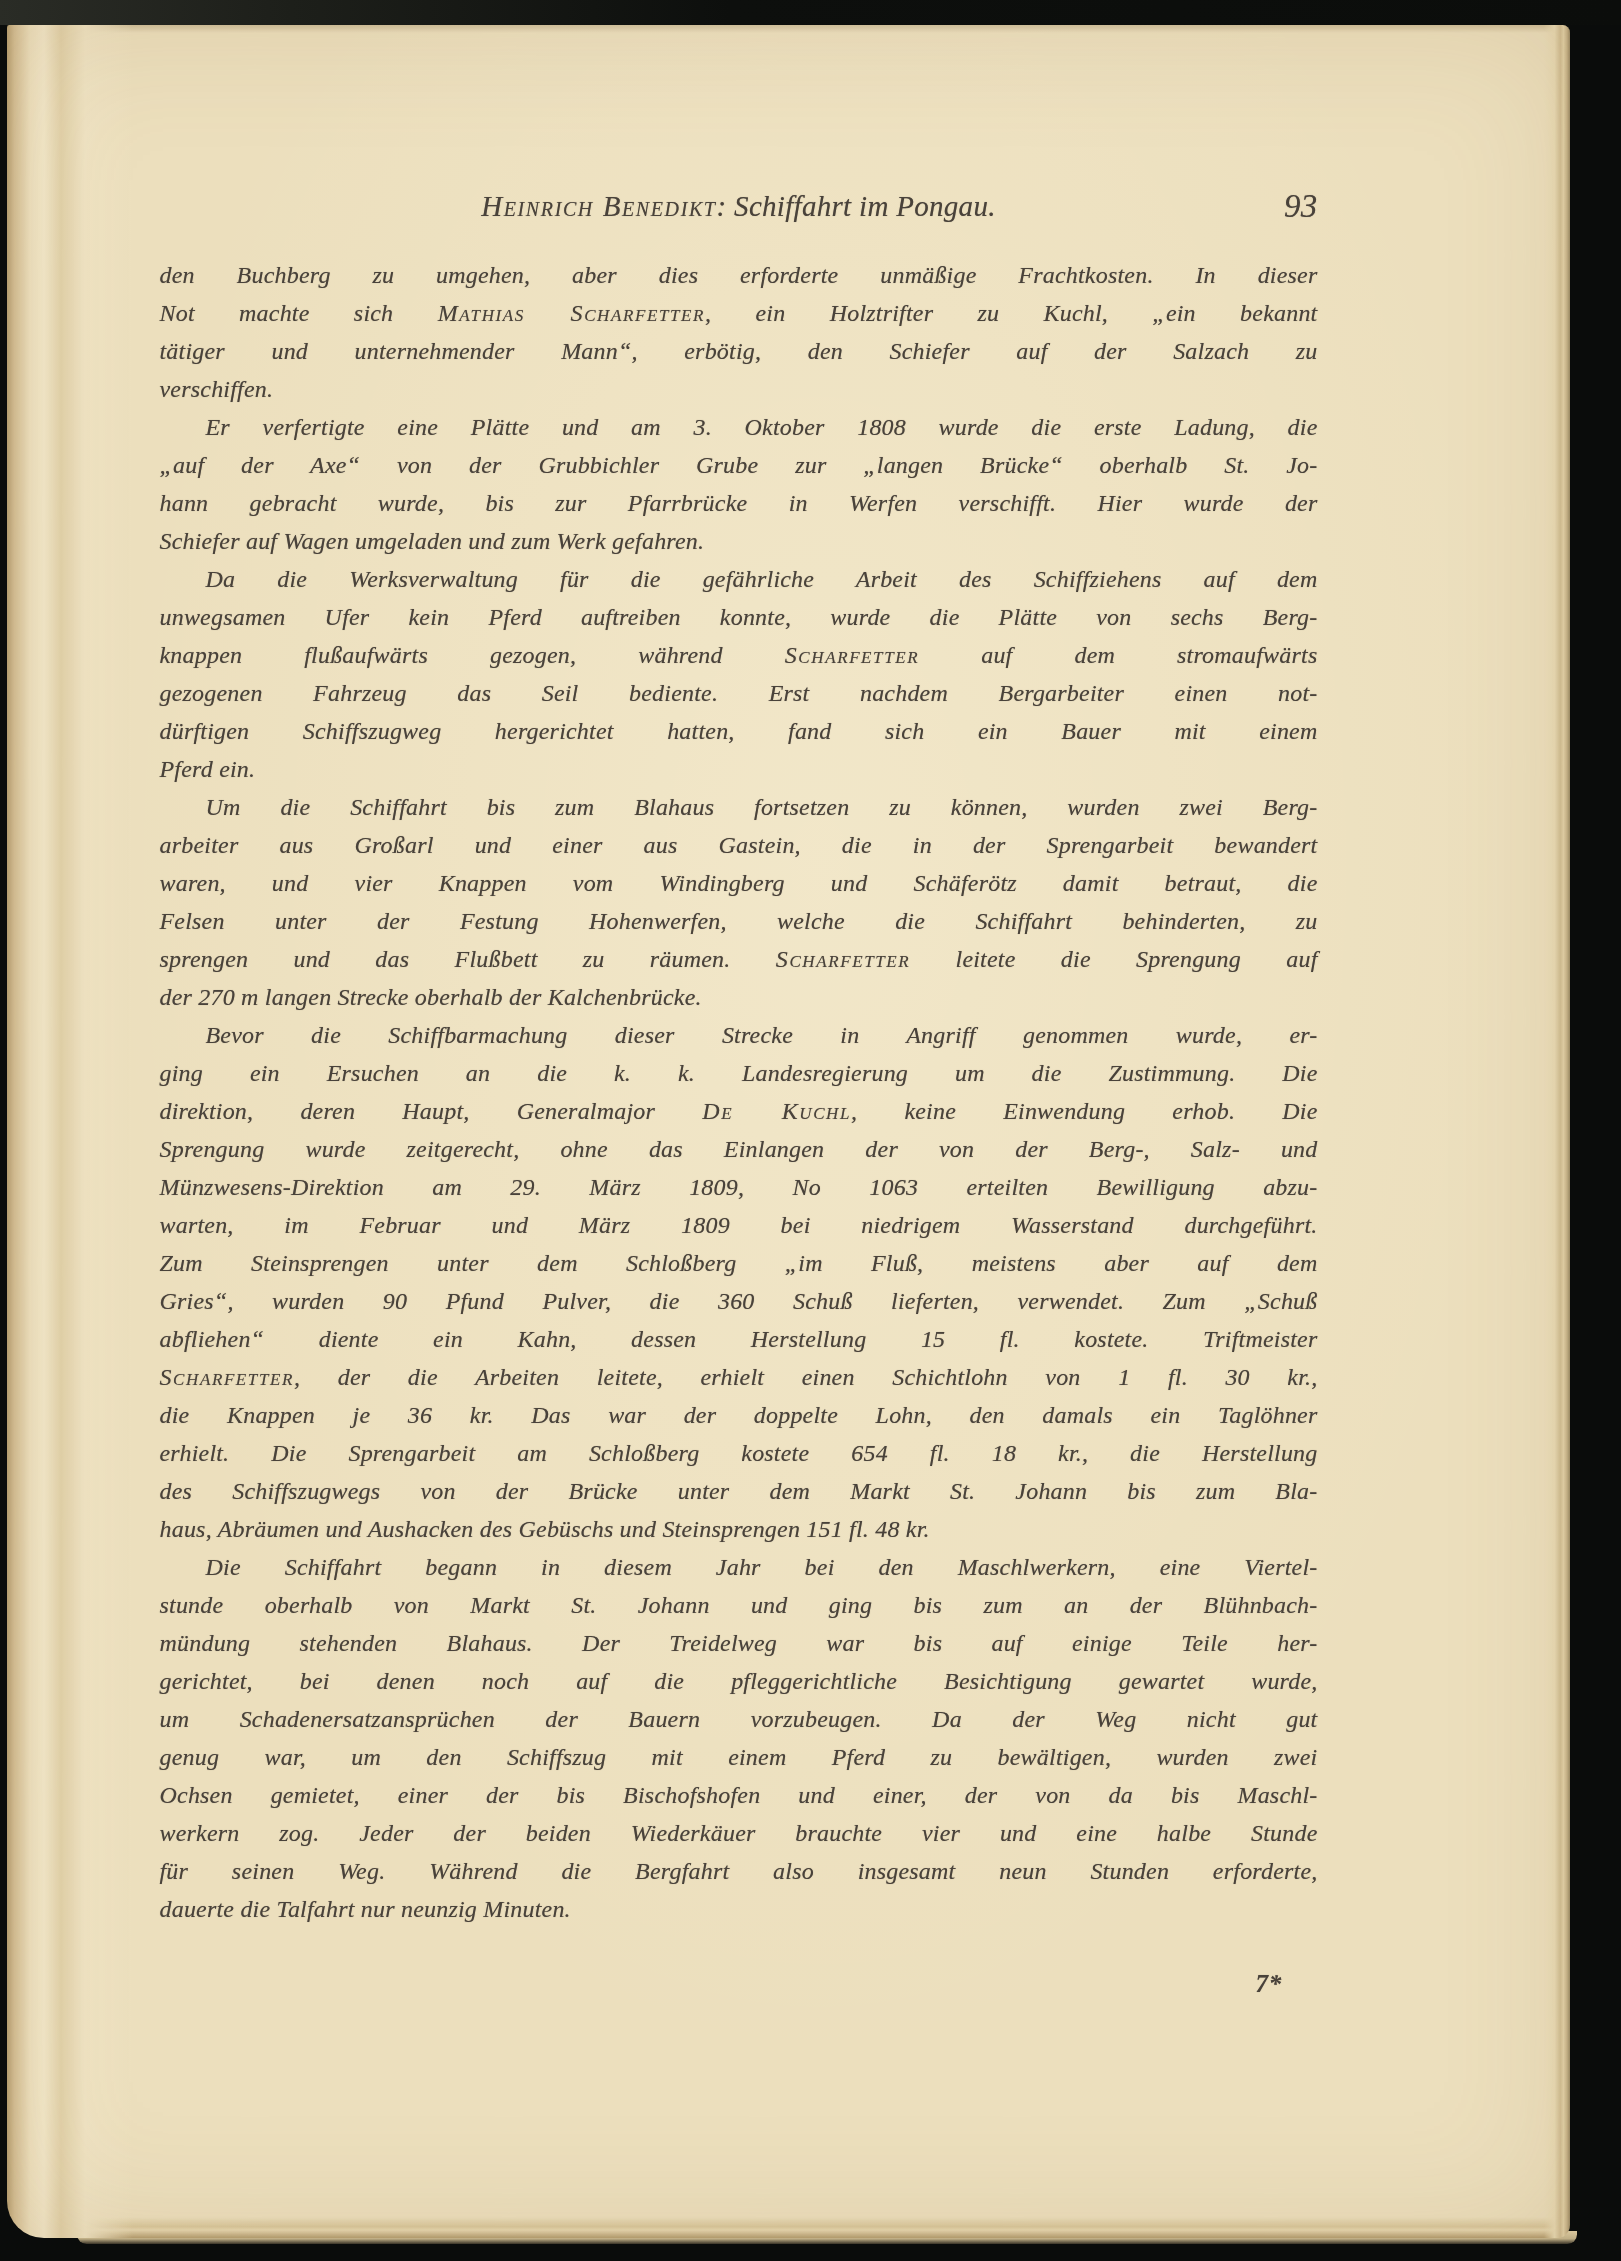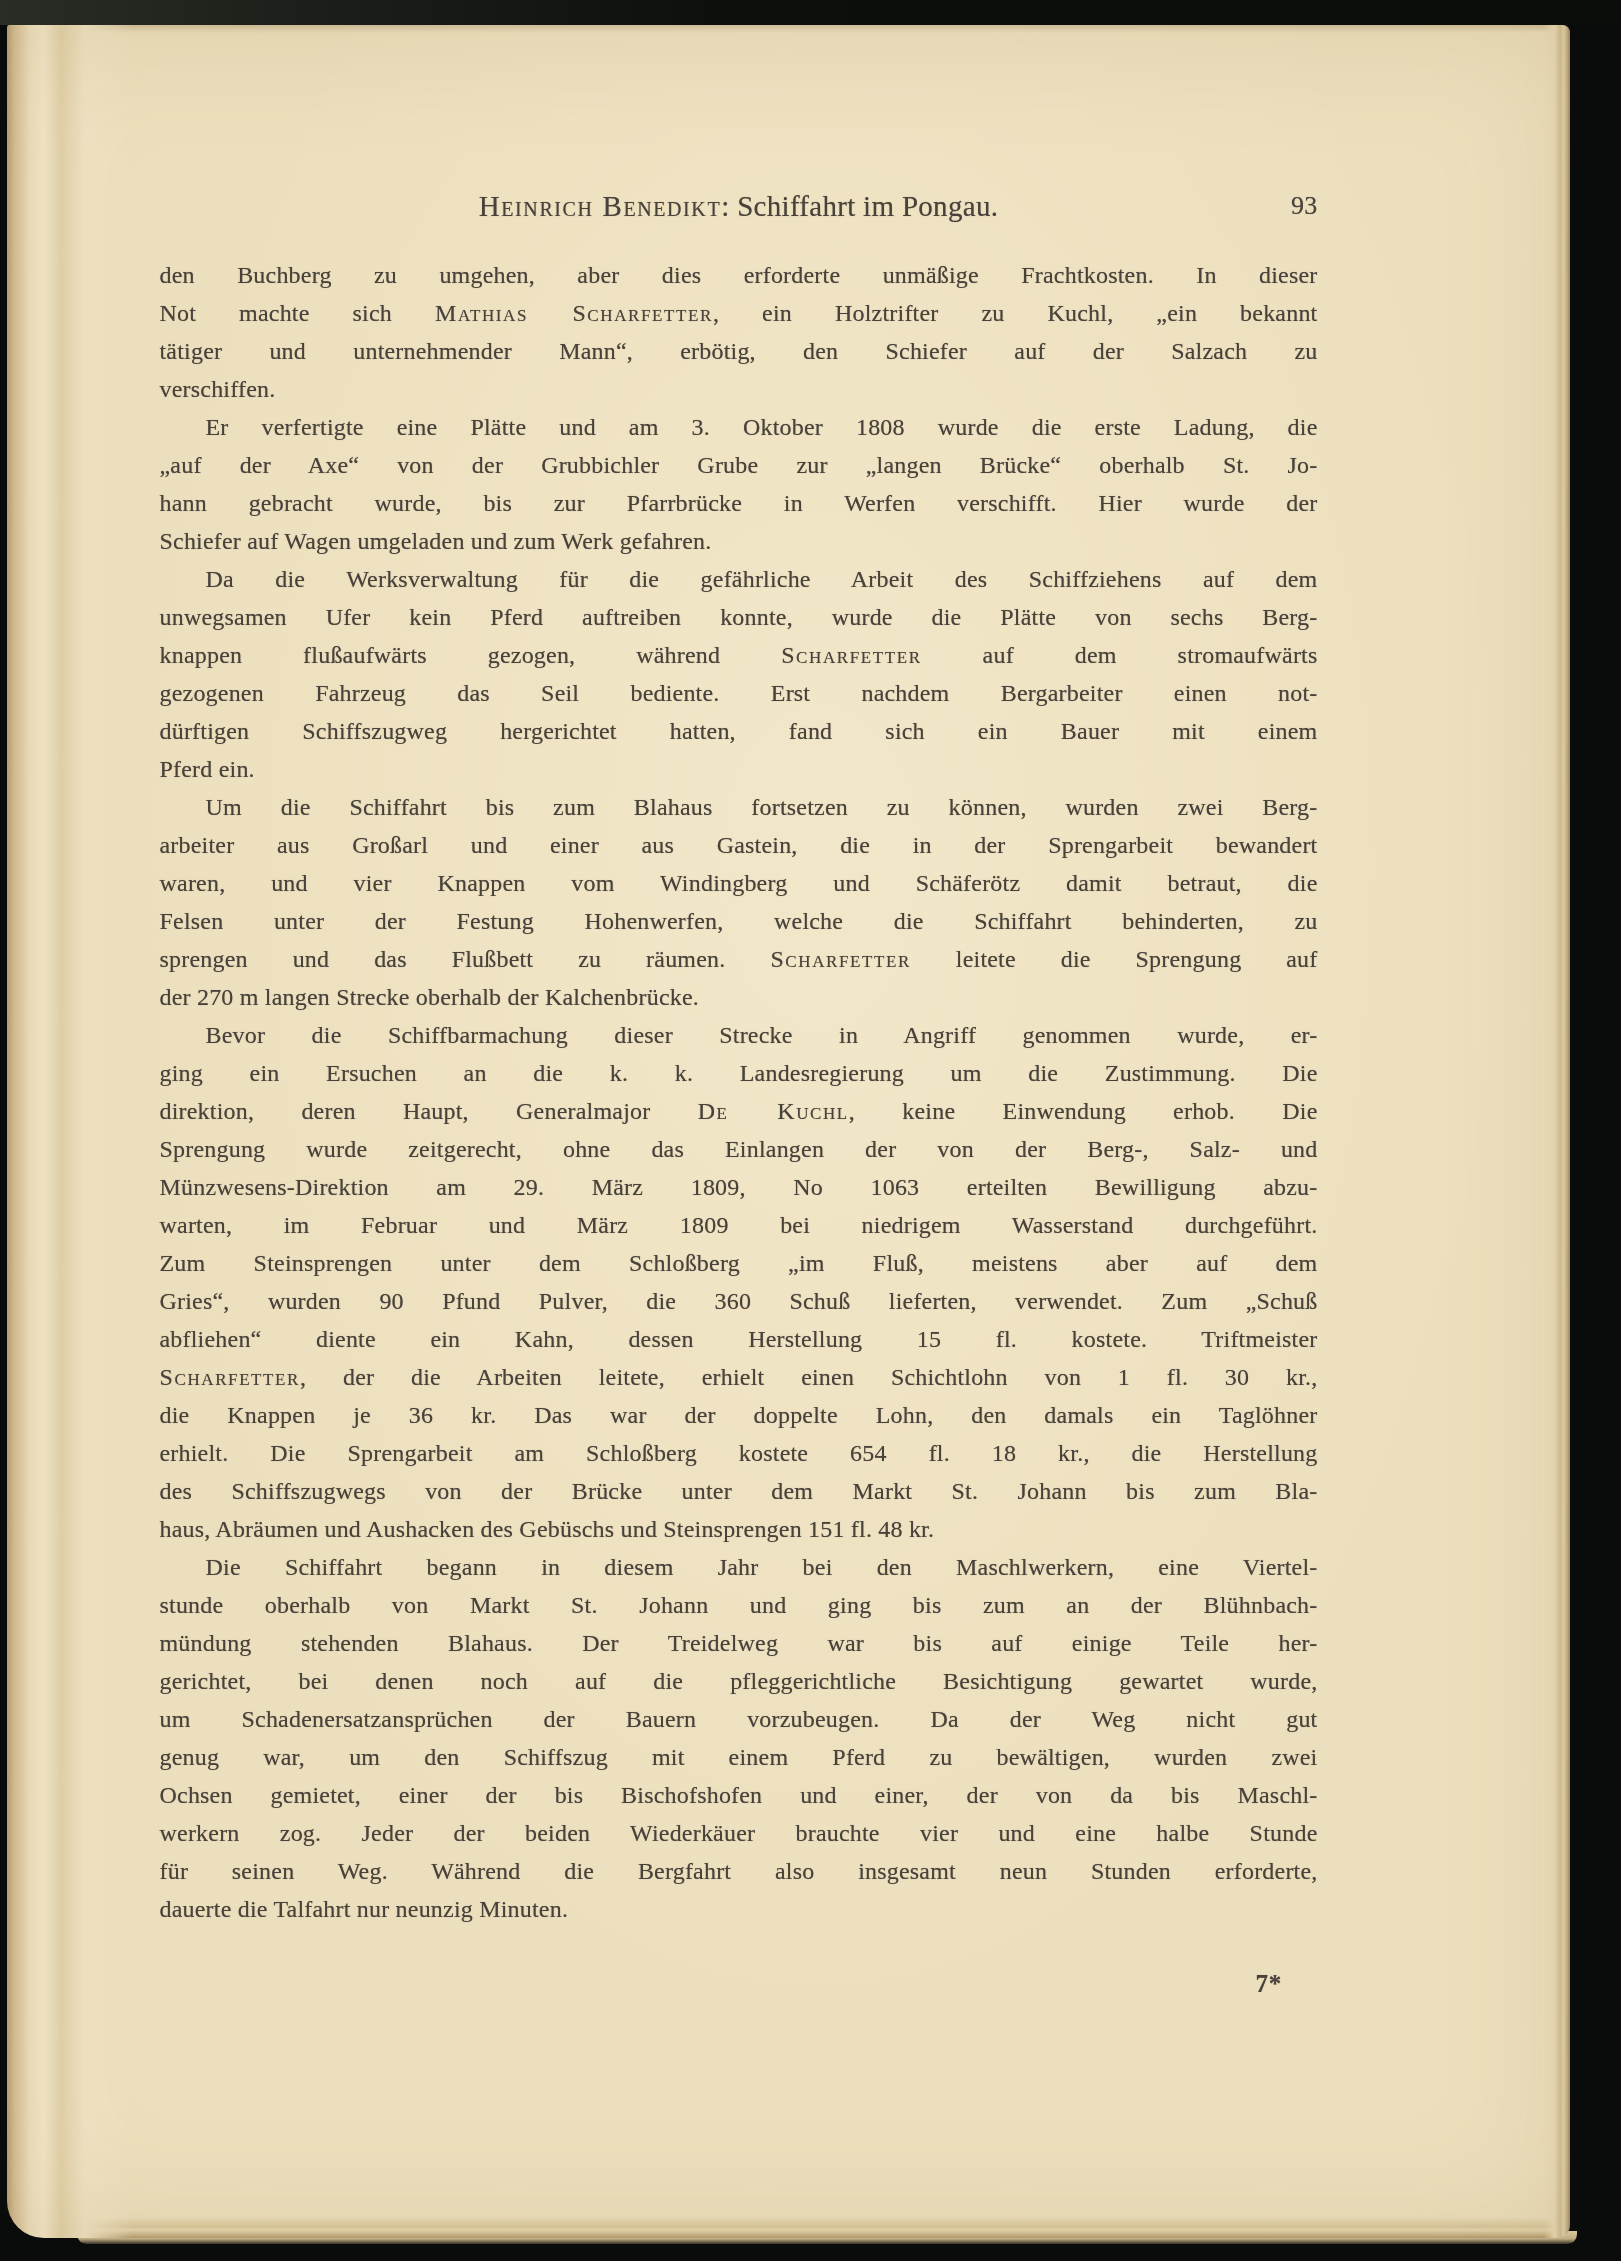--- a/index.html
+++ b/index.html
@@ -22,27 +22,27 @@
     background-color:#ecdfbd;
     background-image:
       radial-gradient(ellipse at 52% 38%, rgba(255,249,228,0.30) 0%, rgba(255,249,228,0) 62%),
       linear-gradient(90deg,#b8a173 0px,#d5c096 7.3px,#eee1bf 23px,#f3e8ca 37px,#e2d2aa 54px,#efe3c3 78px,rgba(236,223,189,0) 126px),
       linear-gradient(270deg,#9a8a66 0px,#c9b68c 3.2px,#e2d2a8 6.5px,#d2bf95 9.7px,#e9dbb5 15.4px,rgba(236,223,189,0) 26px),
       linear-gradient(0deg,#b49d70 0px,#d4c197 4.9px,#e6d7b0 8px,#d9c79c 11.4px,rgba(236,223,189,0) 21px),
       linear-gradient(180deg,rgba(120,95,50,0.25) 0px,rgba(120,95,50,0) 8px);
     border-radius:2.4px 7.3px 13px 37px;
     box-shadow: inset 0 0 130px rgba(140,108,55,0.16);
   }
-  .ink{ color:#49423a; text-shadow:0 0 0.8px rgba(73,66,58,0.55); }
+  .ink{ color:#49423a; text-shadow:0 0 0.8px rgba(73,66,58,0.55);font-style:italic; }
   .header-row{
     position:absolute;left:153px;top:165px;width:1158px;height:32px;
     font-size:29px;line-height:32px;letter-spacing:0.3px;text-align:center;
   }
   .page-num{
-    position:absolute;right:0;top:0;height:32px;line-height:32px;font-size:26px;
+    position:absolute;right:0;top:0;height:32px;line-height:32px;font-size:33px;
   }
   .sc{ font-variant:small-caps; letter-spacing:1.6px; }
   .text-block{
     position:absolute;left:153px;top:231px;width:1158px;
     font-size:24px;letter-spacing:0.2px;
   }
   .line{
     height:38px;line-height:38px;
     text-align:justify;text-align-last:justify;
   }

